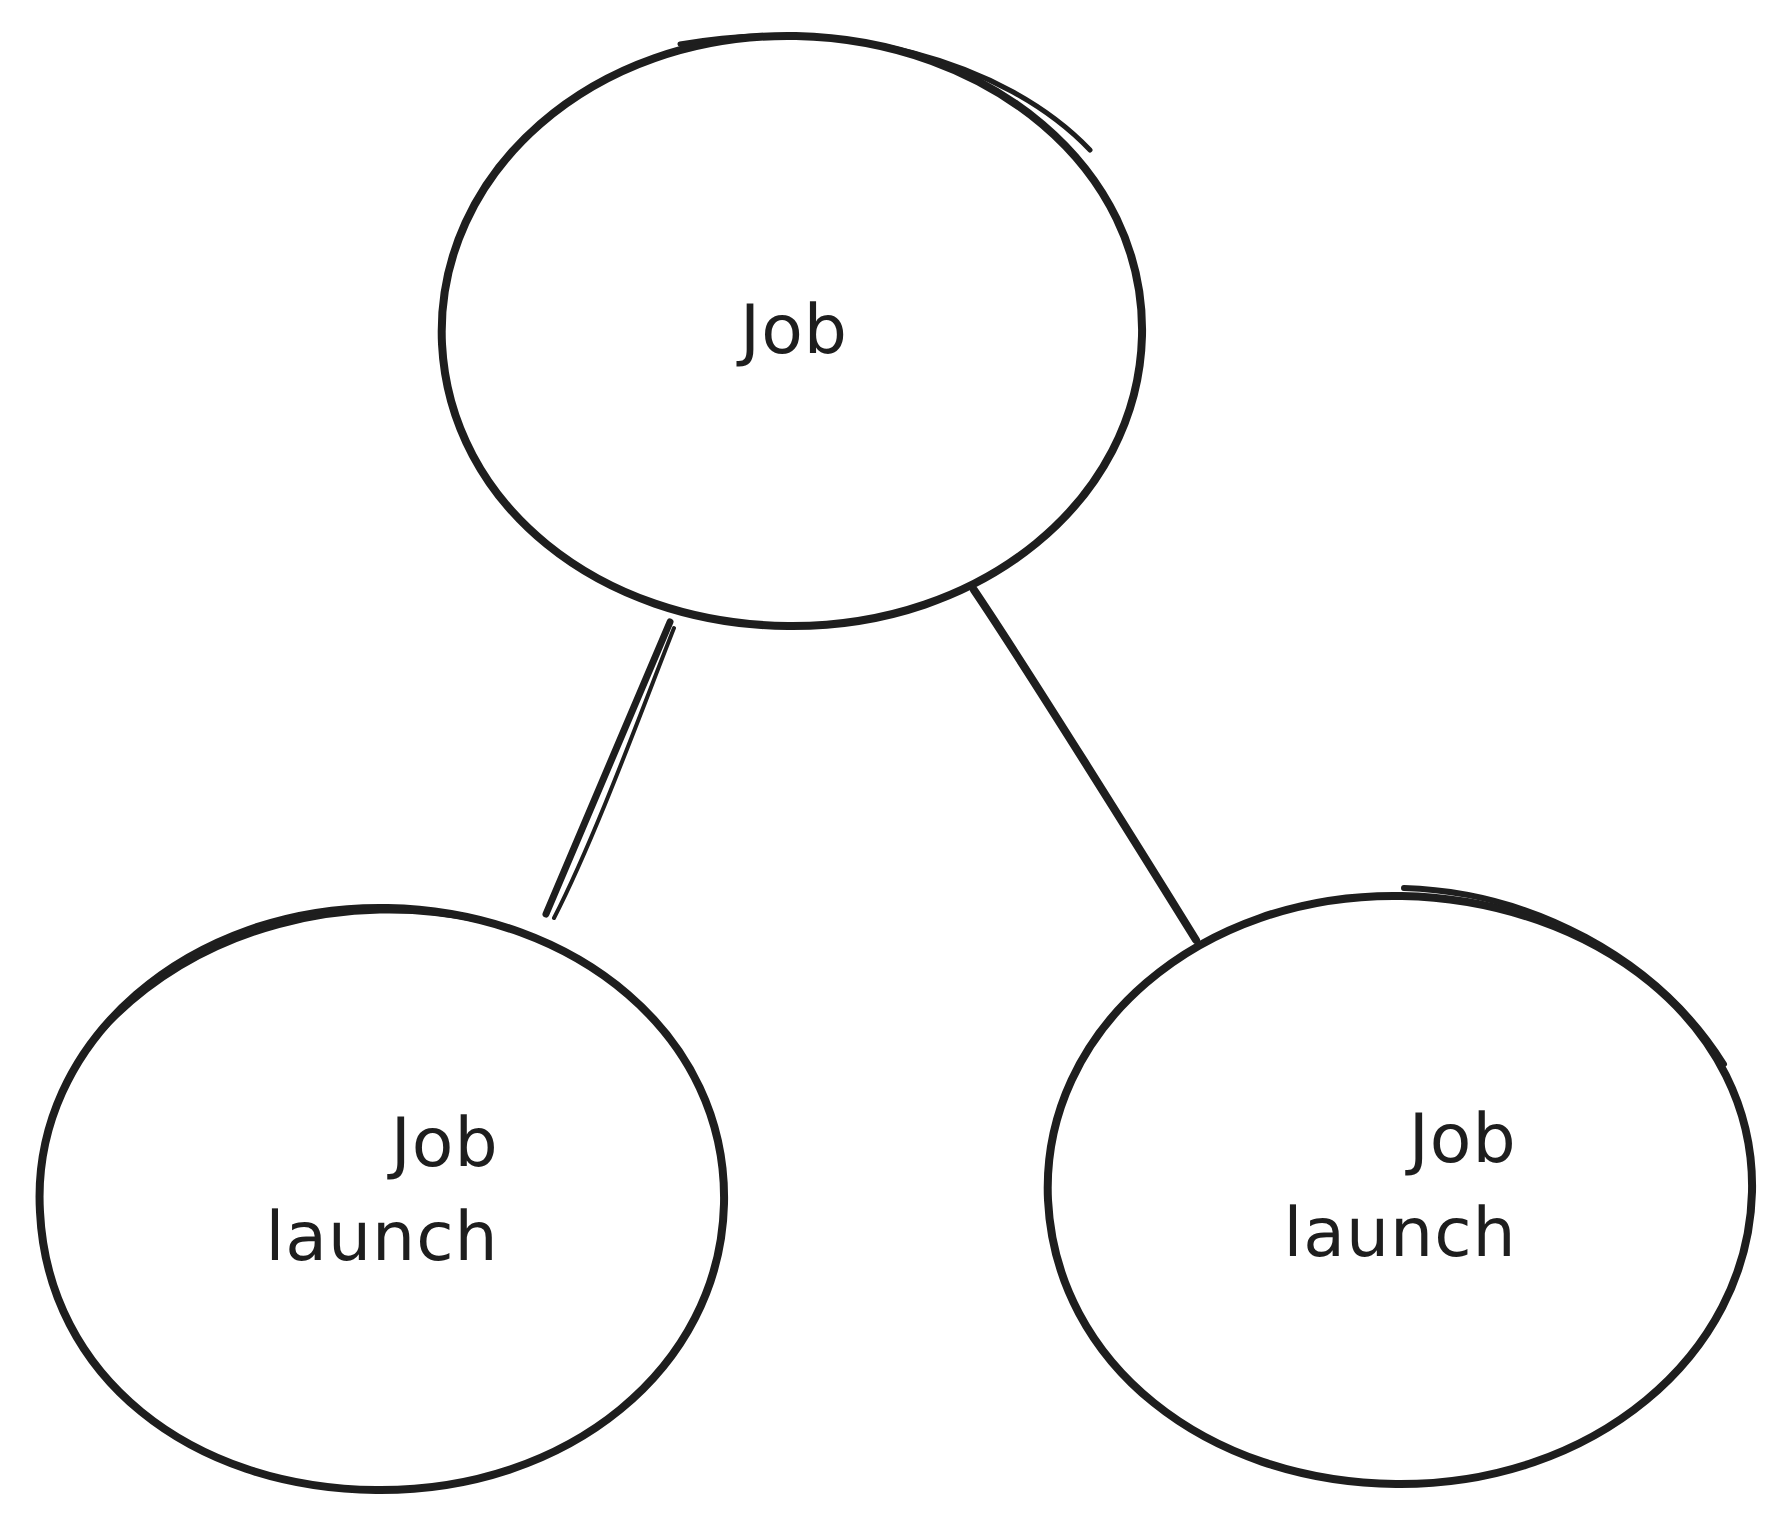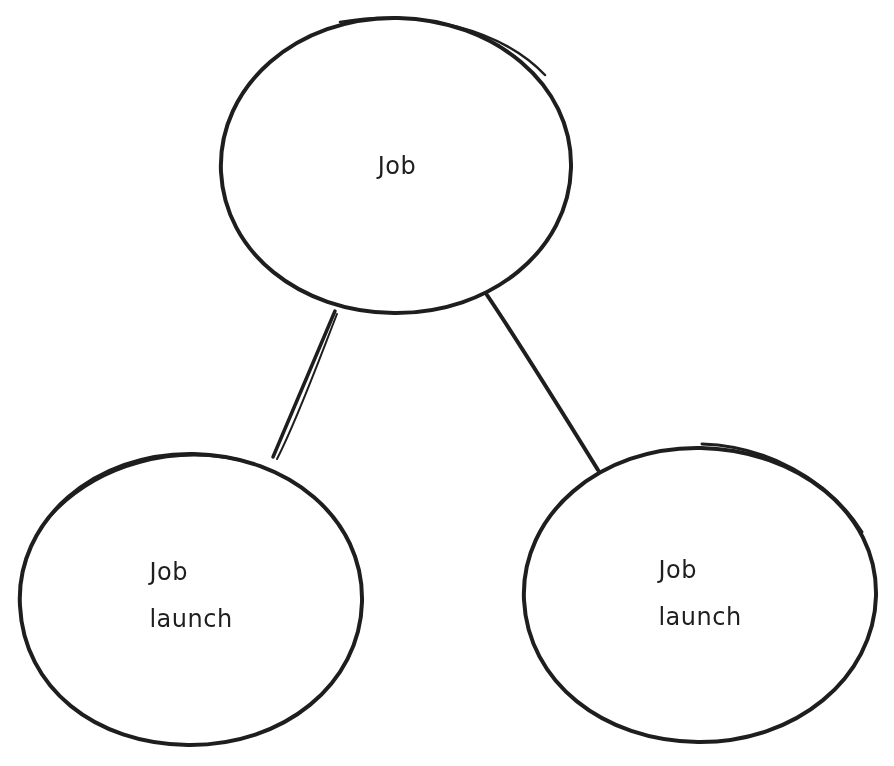--- a/index.html
+++ b/index.html
@@ -22,23 +22,23 @@
   }
   .sketch {
     fill: none;
     stroke: #1e1e1e;
     stroke-linecap: round;
     stroke-linejoin: round;
   }
   .node-label {
     position: absolute;
     transform: translate(-50%, -50%);
-    text-align: left;
+    text-align: right;
     color: #1e1e1e;
-    font-size: 24px;
+    font-size: 34px;
     line-height: 47px;
     white-space: nowrap;
     letter-spacing: 0.5px;
   }
 </style>
 </head>
 <body>
 
 <div class="canvas">
 

